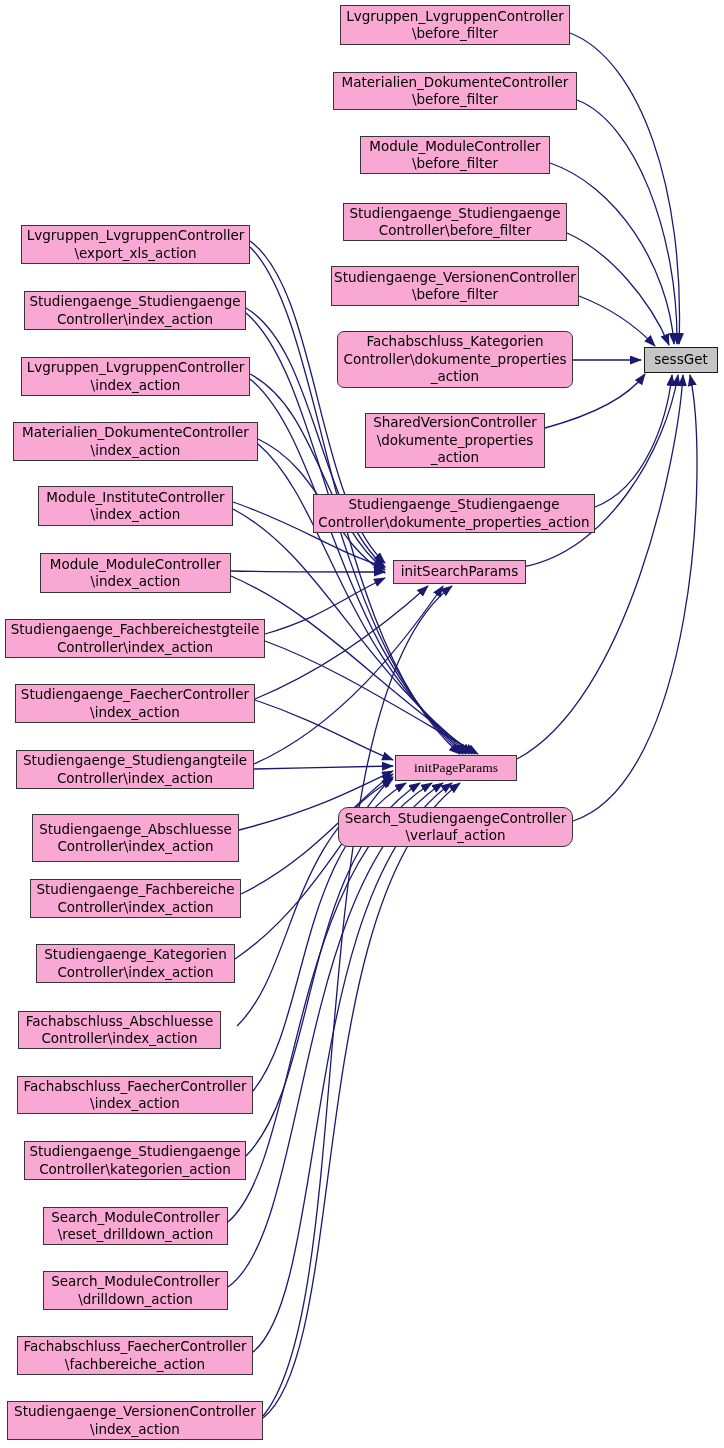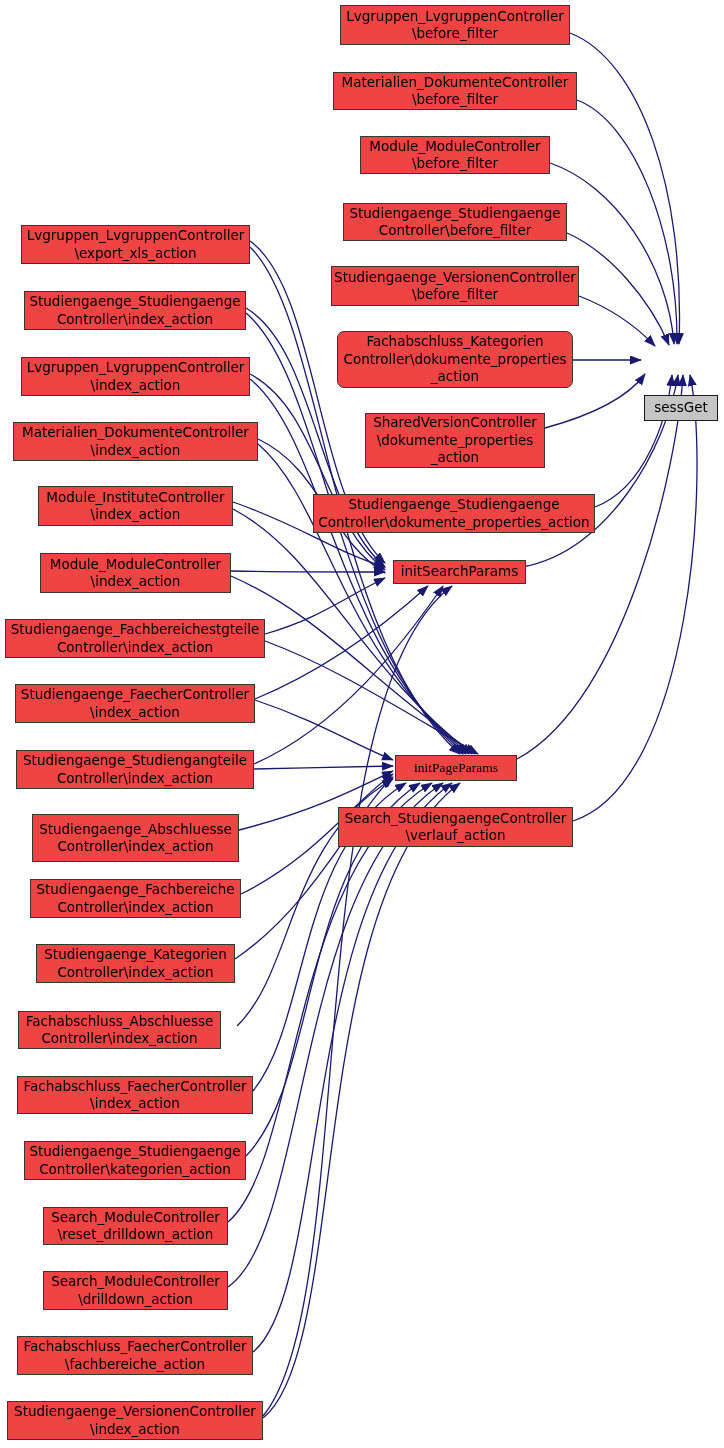--- a/index.html
+++ b/index.html
@@ -8,26 +8,26 @@
     --node-border:#363636;
     --focus-fill:#c5c5c5;
   }
   html,body{margin:0;padding:0;background:#ffffff;}
   body{width:724px;height:1448px;position:relative;overflow:hidden;
        font-family:"DejaVu Sans","Liberation Sans",sans-serif;}
   .graph-canvas{position:absolute;left:0;top:0;width:724px;height:1448px;}
   .edge-layer{position:absolute;left:0;top:0;}
   .edge{fill:none;stroke:var(--edge-color);stroke-width:1.3px;}
   .arrowhead{fill:var(--edge-color);}
-  .node{position:absolute;box-sizing:border-box;background:#ef4444;
+  .node{position:absolute;box-sizing:border-box;background:#f9a8d4;
         border:1.5px solid var(--node-border);
         display:flex;align-items:center;justify-content:center;
         text-align:center;white-space:pre-line;
         font-size:13.5px;line-height:17.5px;color:#000000;cursor:pointer;}
-  .node.focus{background:var(--focus-fill);border-color:#1a1a1a;margin-top:48px;}
+  .node.focus{background:var(--focus-fill);border-color:#1a1a1a;}
   .node span{display:block;width:100%;}
 </style>
 </head>
 <body style="background: rgb(255, 255, 255);">
 
 <div class="graph-canvas">
   <svg class="edge-layer" width="724" height="1448" viewBox="0 0 724 1448">
     <defs>
       <marker id="arrow" markerUnits="userSpaceOnUse" markerWidth="14" markerHeight="10" refX="11" refY="4.5" orient="auto">
         <path class="arrowhead" d="M0,0 L12,4.5 L0,9 Z"></path>
@@ -90,21 +90,21 @@
       <div class="node" style="left: 337px; top: 331px; width: 236px; height: 57px; border-radius: 7px;"><span>Fachabschluss_Kategorien
 Controller\dokumente_properties
 _action</span></div>
       <div class="node" style="left: 365px; top: 413px; width: 180px; height: 55px;"><span>SharedVersionController
 \dokumente_properties
 _action</span></div>
       <div class="node" style="left: 313px; top: 494px; width: 282px; height: 39px;"><span>Studiengaenge_Studiengaenge
 Controller\dokumente_properties_action</span></div>
       <div class="node" style="left: 393px; top: 560px; width: 133px; height: 24px;"><span>initSearchParams</span></div>
       <div class="node" style="left: 395px; top: 755px; width: 122px; height: 26px; font-family: Liberation Serif, serif;"><span>initPageParams</span></div>
-      <div class="node" style="left: 338px; top: 807px; width: 235px; height: 40px;"><span>Search_StudiengaengeController
+      <div class="node" style="left: 338px; top: 807px; width: 235px; height: 40px; border-radius: 10px;"><span>Search_StudiengaengeController
 \verlauf_action</span></div>
       <div class="node focus" style="left: 644px; top: 347px; width: 74px; height: 26px;"><span>sessGet</span></div>
       <div class="node" style="left: 21px; top: 225px; width: 229px; height: 39px;"><span>Lvgruppen_LvgruppenController
 \export_xls_action</span></div>
       <div class="node" style="left: 24px; top: 291px; width: 222px; height: 39px;"><span>Studiengaenge_Studiengaenge
 Controller\index_action</span></div>
       <div class="node" style="left: 21px; top: 357px; width: 229px; height: 39px;"><span>Lvgruppen_LvgruppenController
 \index_action</span></div>
       <div class="node" style="left: 13px; top: 422px; width: 245px; height: 39px;"><span>Materialien_DokumenteController
 \index_action</span></div>

